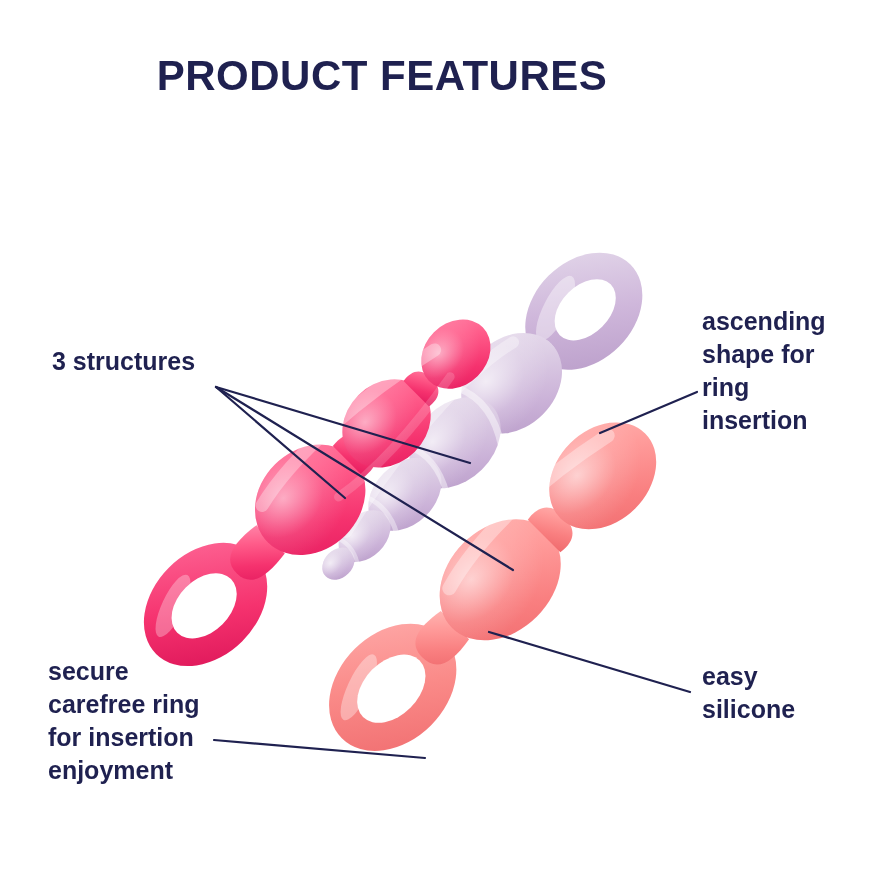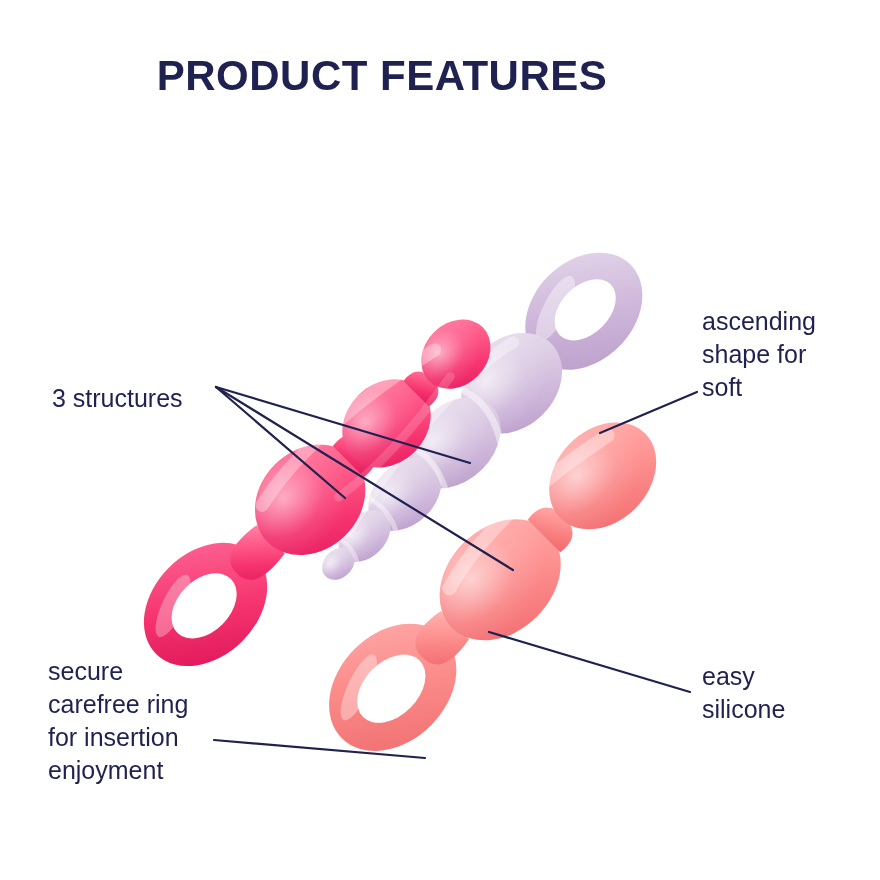--- a/index.html
+++ b/index.html
@@ -33,25 +33,25 @@
     white-space: nowrap;
   }
 
   
   .callout {
     position: absolute;
     color: #1f2150;
     font-family: "Liberation Sans", sans-serif;
     font-size: 25px;
     line-height: 33px;
-    font-weight: 400;
+    font-weight: 700;
   }
   .callout .ln { display: block; }
 
-  #callout-structures { left: 52px;  top: 345px; text-align: left;  width: 230px; margin-top: 37px; }
+  #callout-structures { left: 52px;  top: 345px; text-align: left;  width: 230px; }
   #callout-ascending  { left: 702px; top: 305px; text-align: left;  width: 175px; }
   #callout-retaining  { left: 48px;  top: 655px; text-align: left;  width: 240px; }
   #callout-silicone   { left: 702px; top: 660px; text-align: left;  width: 175px; }
 
   
   #art, #leaders {
     position: absolute;
     left: 0;
     top: 0;
     width: 880px;
@@ -214,21 +214,22 @@
     </g>
   </svg>
 
   <div class="callout" id="callout-structures">
     <span class="ln">3 structures</span>
   </div>
 
   <div class="callout" id="callout-ascending">
     <span class="ln">ascending</span>
     <span class="ln">shape for</span>
-    <span class="ln">soft</span>
+    <span class="ln">ring</span>
+    <span class="ln">insertion</span>
   </div>
 
   <div class="callout" id="callout-retaining">
     <span class="ln">secure</span>
     <span class="ln">carefree ring</span>
     <span class="ln">for insertion</span>
     <span class="ln">enjoyment</span>
   </div>
 
   <div class="callout" id="callout-silicone">

